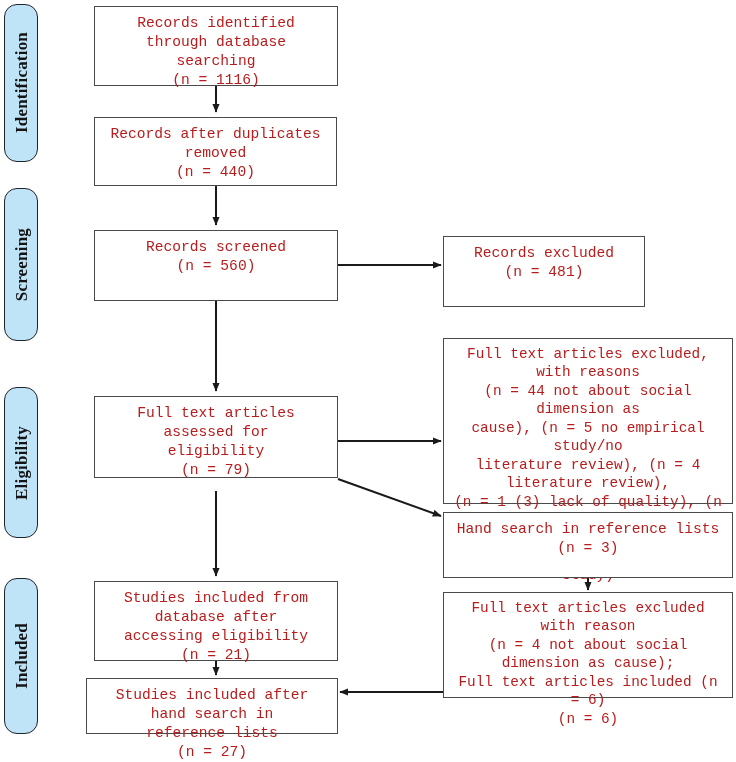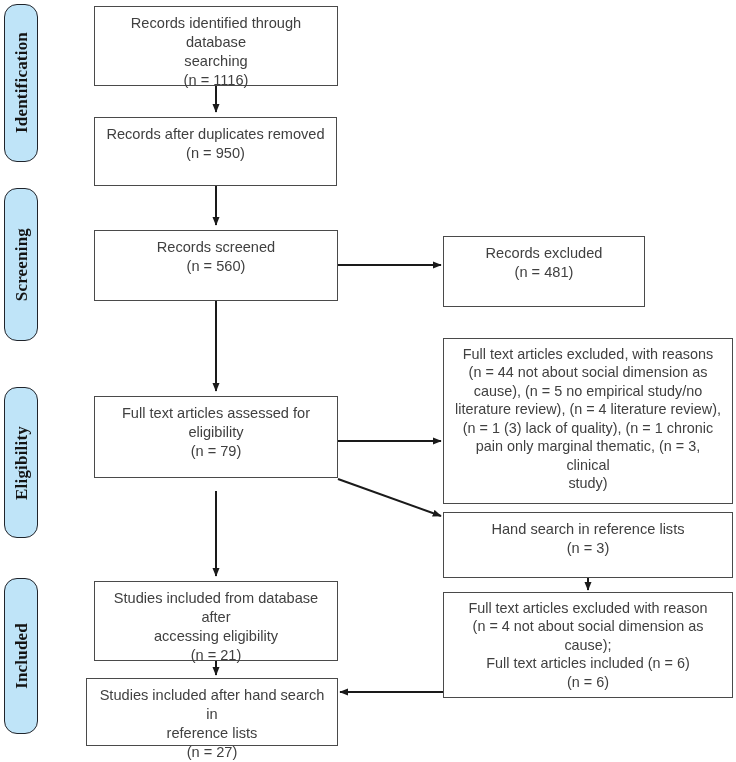--- a/index.html
+++ b/index.html
@@ -47,24 +47,24 @@
     position: absolute;
     box-sizing: border-box;
     background: #ffffff;
     border: 1.7px solid #4a4a4a;
     display: flex;
     align-items: flex-start;
     justify-content: center;
   }
   .flow-text {
     text-align: center;
-    font-family: Liberation Sans, sans-serif;
+    font-family: Liberation Mono, monospace;
     font-size: 14.6px;
     line-height: 1.30;
-    color: #404040;
+    color: #b91c1c;
     padding: 7px 9px 0 9px;
     white-space: pre-line;
   }
   .flow-box.dense .flow-text {
     font-size: 14.4px;
     line-height: 1.28;
     padding-top: 6px;
   }
 </style>
 </head>
@@ -115,21 +115,21 @@
 </div>
 
 <div class="flow-box" style="left:94px; top:6px; width:244px; height:80px;">
   <span class="flow-text">Records identified through database
 searching
 (n = 1116)</span>
 </div>
 
 <div class="flow-box" style="left:94px; top:117px; width:243px; height:69px;">
   <span class="flow-text">Records after duplicates removed
-(n = 950)</span>
+(n = 440)</span>
 </div>
 
 <div class="flow-box" style="left:94px; top:230px; width:244px; height:71px;">
   <span class="flow-text">Records screened
 (n = 560)</span>
 </div>
 
 <div class="flow-box" style="left:443px; top:236px; width:202px; height:71px;">
   <span class="flow-text">Records excluded
 (n = 481)</span>
@@ -162,17 +162,17 @@
 (n = 21)</span>
 </div>
 
 <div class="flow-box dense" style="left:443px; top:592px; width:290px; height:106px;">
   <span class="flow-text">Full text articles excluded with reason
 (n = 4 not about social dimension as cause);
 Full text articles included (n = 6)
 (n = 6)</span>
 </div>
 
-<div class="flow-box" style="left:86px; top:678px; width:252px; height:68px;">
+<div class="flow-box" style="left:86px; top:678px; width:252px; height:56px;">
   <span class="flow-text">Studies included after hand search in
 reference lists
 (n = 27)</span>
 </div>
 
 </body></html>

